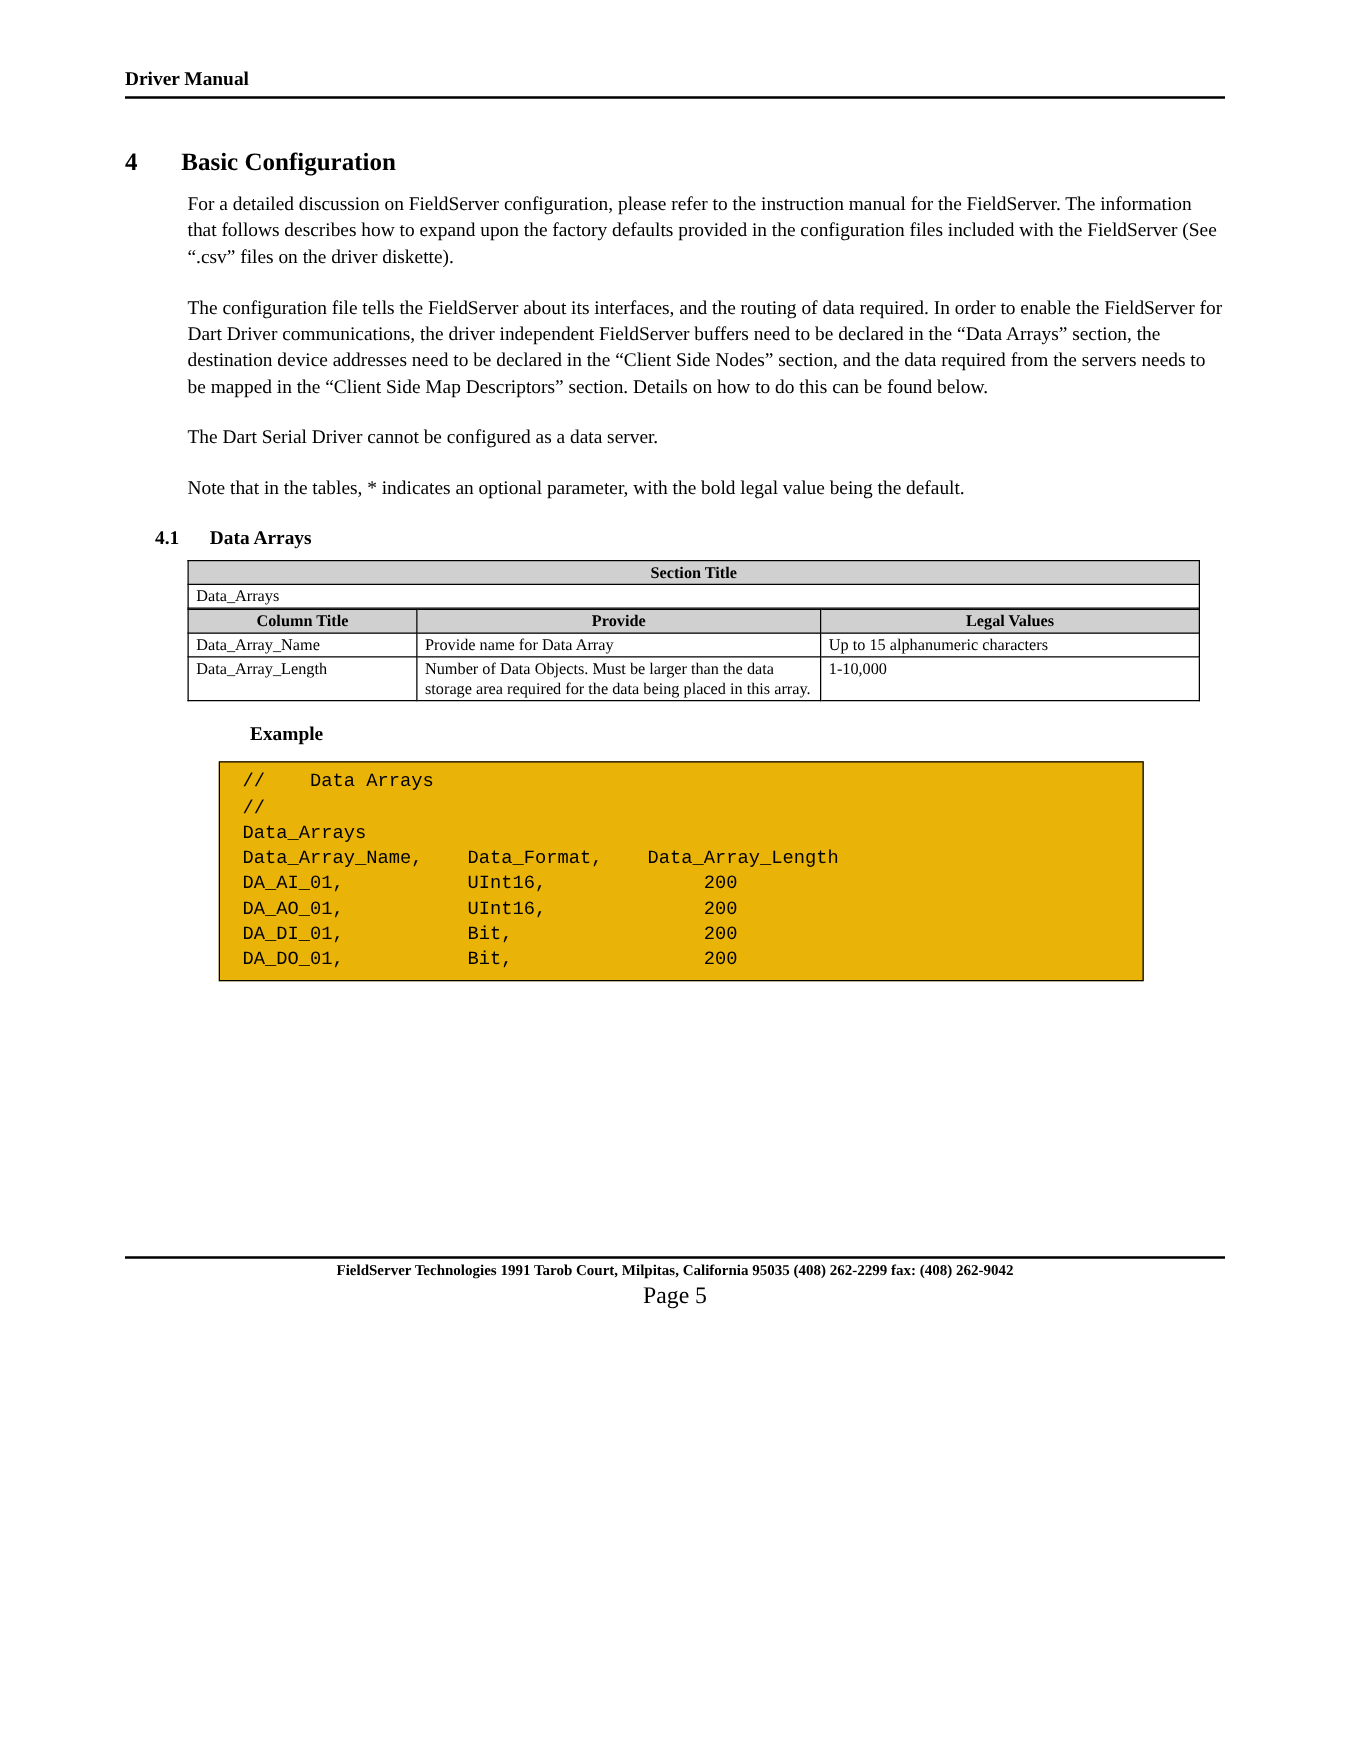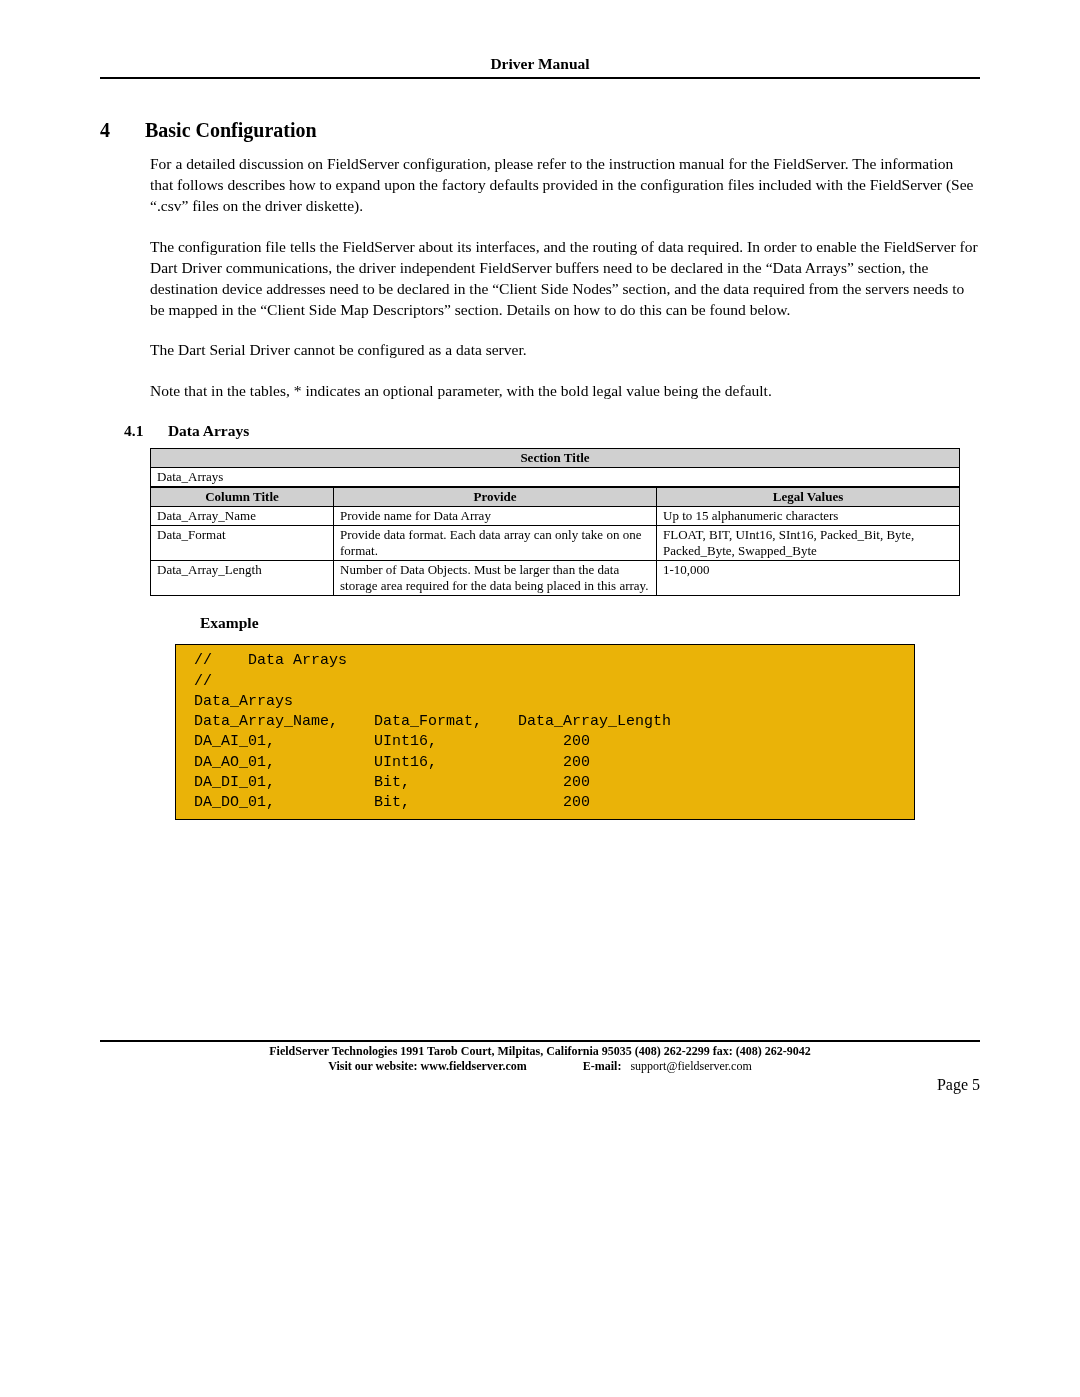--- a/index.html
+++ b/index.html
@@ -6,21 +6,20 @@
     font-family: 'Times New Roman', Times, serif;
     font-size: 15px;
     color: #000;
     background: #fff;
     margin: 0;
     padding: 55px 100px 40px 100px;
     width: 1080px;
     box-sizing: border-box;
   }
   .header-title {
-    text-align: center;
     font-weight: bold;
     font-size: 15.5px;
     padding-bottom: 4px;
     border-bottom: 2px solid #000;
     margin-bottom: 40px;
   }
   .section-heading {
     font-weight: bold;
     font-size: 20px;
     margin-bottom: 12px;
@@ -94,23 +93,23 @@
     border-top: 2px solid #000;
     padding-top: 2px;
     text-align: center;
     font-size: 12px;
   }
   .footer .line1 { font-weight: bold; }
   .footer .line2 { }
   .footer .line2 .label { font-weight: bold; }
   .footer .gap { display: inline-block; width: 50px; }
   .page-num {
-    text-align: right;
+    text-align: center;
     margin-top: 2px;
-    font-size: 16px;
+    font-size: 19px;
   }
 </style>
 </head>
 <body>
 
 <div class="header-title">Driver Manual</div>
 
 <div class="section-heading">
   <span class="section-num">4</span>
   <span>Basic Configuration</span>
@@ -142,45 +141,34 @@
     <th class="col1">Column Title</th>
     <th class="col2">Provide</th>
     <th class="col3">Legal Values</th>
   </tr>
   <tr>
     <td class="col1">Data_Array_Name</td>
     <td class="col2">Provide name for Data Array</td>
     <td class="col3">Up to 15 alphanumeric characters</td>
   </tr>
   <tr>
-    <td class="col1">Data_Format</td>
-    <td class="col2">Provide data format. Each data array can only take on one format.</td>
-    <td class="col3">FLOAT, BIT, UInt16, SInt16, Packed_Bit, Byte, Packed_Byte, Swapped_Byte</td>
-  </tr>
-  <tr>
     <td class="col1">Data_Array_Length</td>
     <td class="col2">Number of Data Objects. Must be larger than the data storage area required for the data being placed in this array.</td>
     <td class="col3">1-10,000</td>
   </tr>
 </tbody>
   </table>
 
 <div class="example-label">Example</div>
 
 <pre class="code-block">//    Data Arrays
 //
 Data_Arrays
 Data_Array_Name,    Data_Format,    Data_Array_Length
 DA_AI_01,           UInt16,              200
 DA_AO_01,           UInt16,              200
 DA_DI_01,           Bit,                 200
 DA_DO_01,           Bit,                 200</pre>
 
 <div class="footer">
   <div class="line1">FieldServer Technologies 1991 Tarob Court, Milpitas, California 95035 (408) 262-2299 fax: (408) 262-9042</div>
-  <div class="line2">
-    <span class="label">Visit our website: </span><span class="label">www.fieldserver.com</span>
-    <span class="gap"></span>
-    <span class="label">E-mail:</span>
-    <span>&nbsp;&nbsp;</span><span>support@fieldserver.com</span>
-  </div>
 </div>
 <div class="page-num">Page 5</div>
 
 </body></html>

